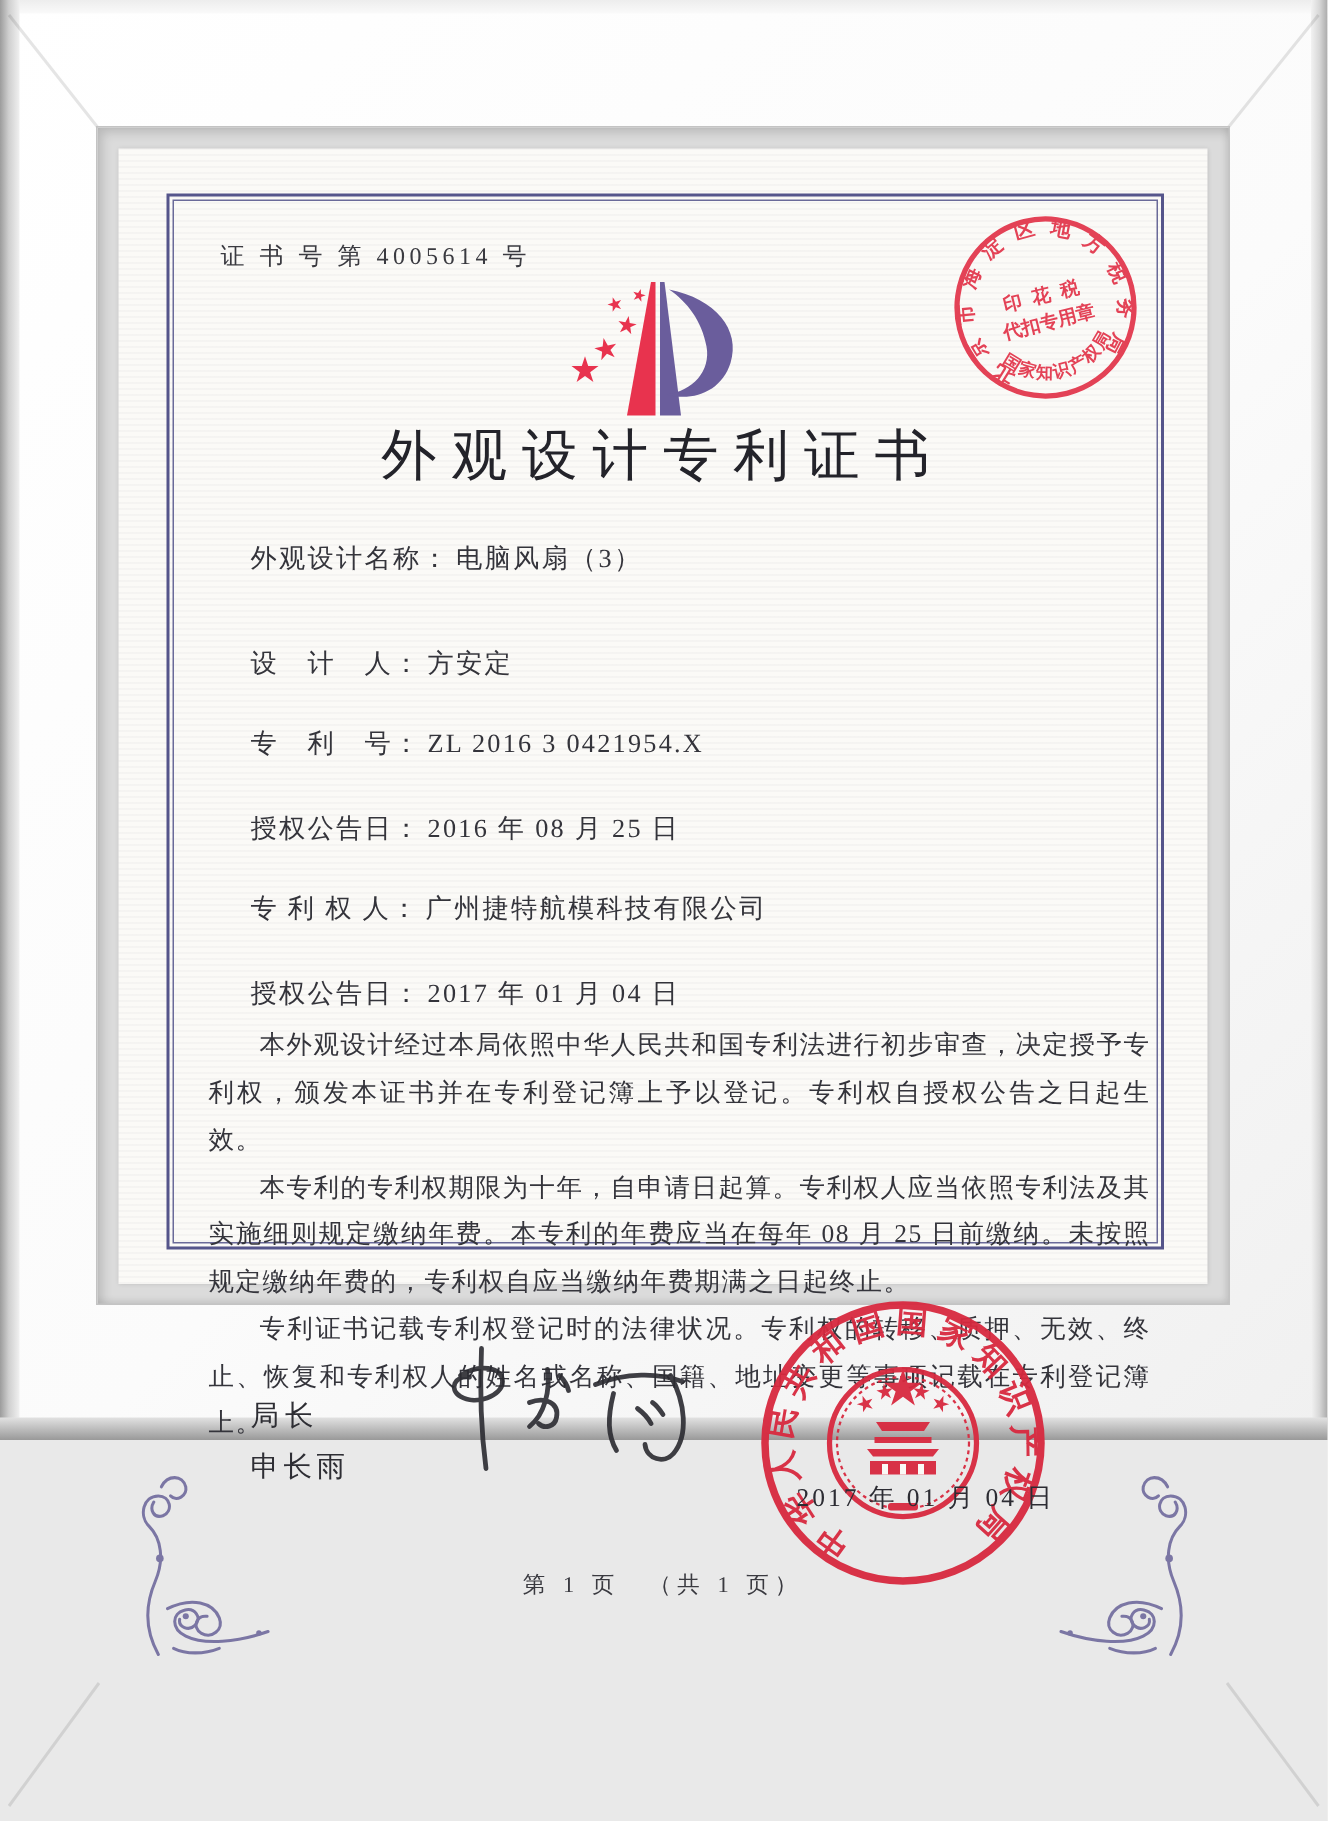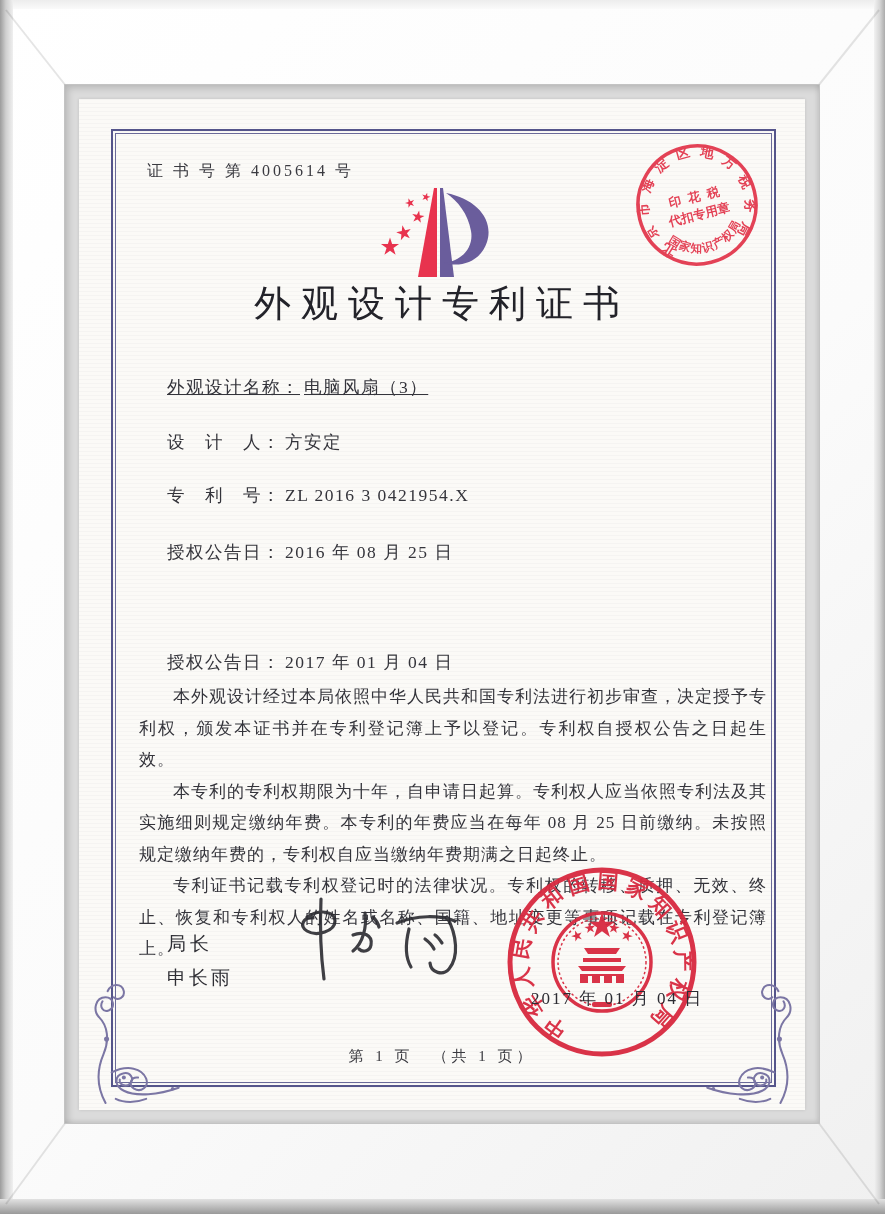--- a/index.html
+++ b/index.html
@@ -1,18 +1,18 @@
 <!DOCTYPE html>
 <html><head>
 <meta charset="utf-8">
 <style>
   * { margin:0; padding:0; box-sizing:border-box; }
   html,body { width:885px; height:1214px; overflow:hidden; background:#e9e9e9;
               font-family:"Liberation Serif","DejaVu Serif",serif; }
-  .scene { position:relative; width:885px; height:1214px; }
+  .scene { position:relative; width:885px; height:960px; }
 
   
   .frame { position:absolute; inset:0; background:linear-gradient(135deg,#ffffff 0%,#fbfbfb 55%,#f0f0f0 100%); }
   .edge-left   { position:absolute; left:0; top:0; bottom:0; width:13px;
                  background:linear-gradient(to right,#9c9c9c,#cfcfcf 45%,#f0f0f0); }
   .edge-right  { position:absolute; right:0; top:0; bottom:0; width:11px;
                  background:linear-gradient(to left,#ababab,#d8d8d8 50%,#f2f2f2); }
   .edge-top    { position:absolute; left:0; right:0; top:0; height:9px;
                  background:linear-gradient(to bottom,#ededed,#fafafa); }
   .edge-bottom { position:absolute; left:0; right:0; bottom:0; height:15px;
@@ -37,21 +37,21 @@
 
   
   .cert-no { position:absolute; left:68px; top:62px; font-size:16px; letter-spacing:3px; color:#3a3a40; }
   .logo { position:absolute; left:295px; top:88px; width:130px; height:96px; }
   .title { position:absolute; left:0; right:0; top:180px; text-align:center;
            font-size:37px; letter-spacing:10px; color:#23232a; font-weight:400; }
 
   .field-row { position:absolute; left:88px; height:24px; font-size:17.5px;
                letter-spacing:1.5px; color:#34343b; white-space:nowrap; }
   .field-row .val { margin-left:4px; }
-  .f0{top:276px;text-decoration:underline;} .f1{top:331px;} .f2{top:384px;} .f3{top:441px;} .f4{top:494px;} .f5{top:551px;}
+  .f0{top:261px;} .f1{top:331px;} .f2{top:384px;} .f3{top:441px;} .f4{top:494px;} .f5{top:551px;}
 
   .body-text { position:absolute; left:60px; top:582px; width:628px; color:#34343b; }
   .body-text p { font-size:17px; line-height:31.5px; letter-spacing:1px;
                  text-align:justify; text-indent:2em; }
 
   .sig-title { position:absolute; left:88px; top:832px; font-size:19px; letter-spacing:4px; color:#2e2e34;
                font-family:Liberation Mono, monospace; }
   .sig-name  { position:absolute; left:88px; top:866px; font-size:19px; letter-spacing:3px; color:#2e2e34;
                font-family:"Liberation Sans","DejaVu Sans",sans-serif; }
   .signature-svg { position:absolute; left:198px; top:788px; width:210px; height:112px; }
@@ -140,20 +140,23 @@
           <span class="lbl">外观设计名称：</span><span class="val">电脑风扇（3）</span>
         </div>
         <div class="field-row f1">
           <span class="lbl">设　计　人：</span><span class="val">方安定</span>
         </div>
         <div class="field-row f2">
           <span class="lbl">专　利　号：</span><span class="val">ZL 2016 3 0421954.X</span>
         </div>
         <div class="field-row f3">
           <span class="lbl">授权公告日：</span><span class="val">2016 年 08 月 25 日</span>
+        </div>
+        <div class="field-row f4">
+          <span class="lbl">专 利 权 人：</span><span class="val">广州捷特航模科技有限公司</span>
         </div>
         <div class="field-row f5">
           <span class="lbl">授权公告日：</span><span class="val">2017 年 01 月 04 日</span>
         </div>
 
         <div class="body-text">
           <p>本外观设计经过本局依照中华人民共和国专利法进行初步审查，决定授予专利权，颁发本证书并在专利登记簿上予以登记。专利权自授权公告之日起生效。</p>
           <p>本专利的专利权期限为十年，自申请日起算。专利权人应当依照专利法及其实施细则规定缴纳年费。本专利的年费应当在每年 08 月 25 日前缴纳。未按照规定缴纳年费的，专利权自应当缴纳年费期满之日起终止。</p>
           <p>专利证书记载专利权登记时的法律状况。专利权的转移、质押、无效、终止、恢复和专利权人的姓名或名称、国籍、地址变更等事项记载在专利登记簿上。</p>
         </div>

